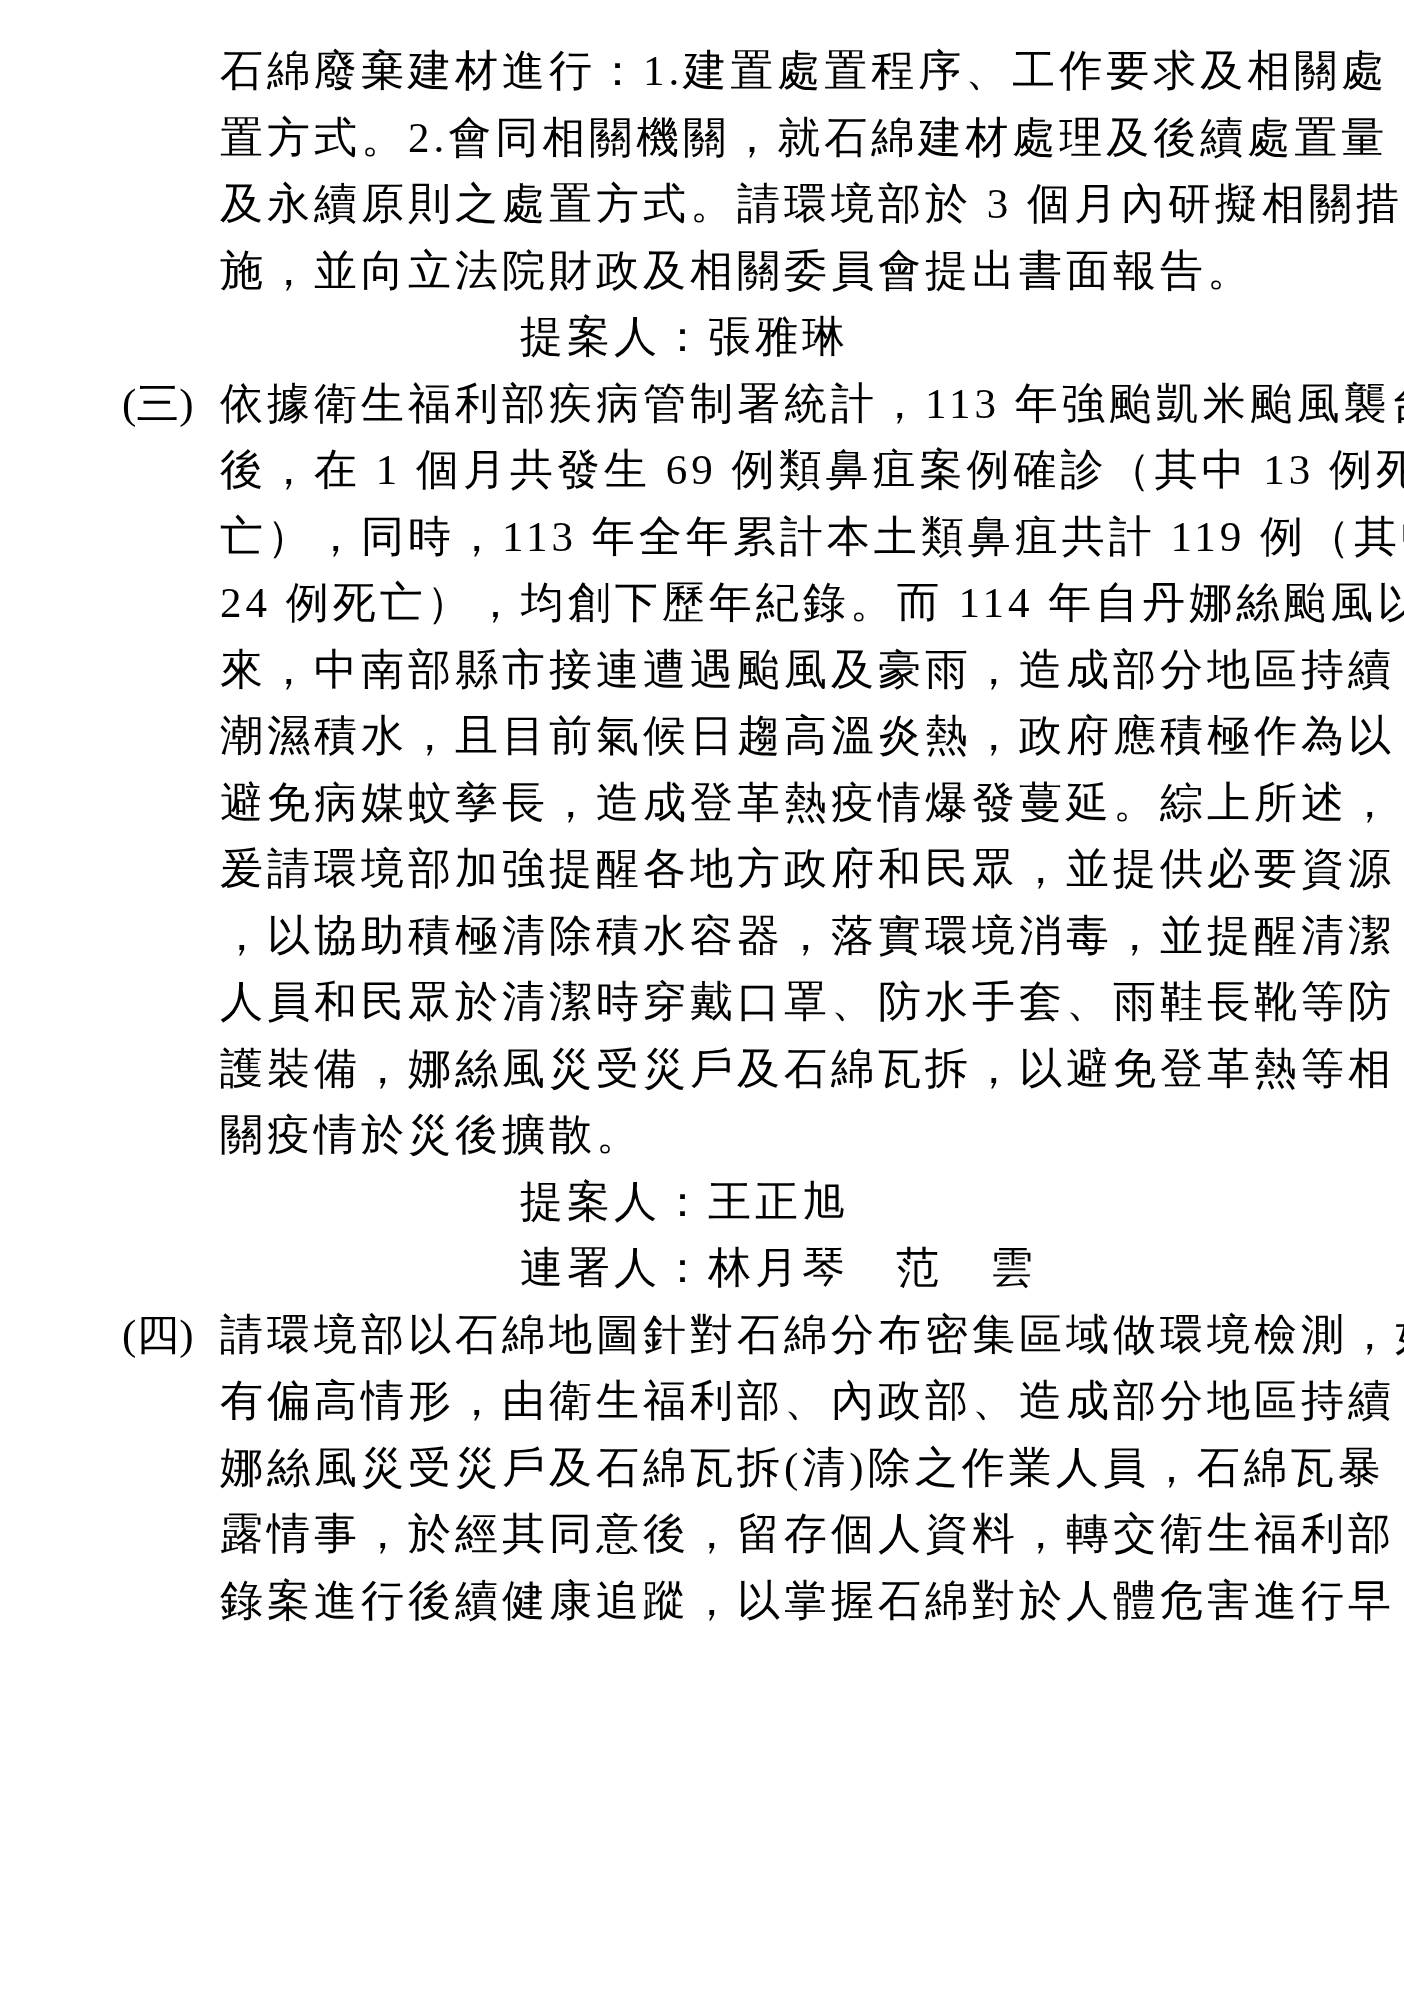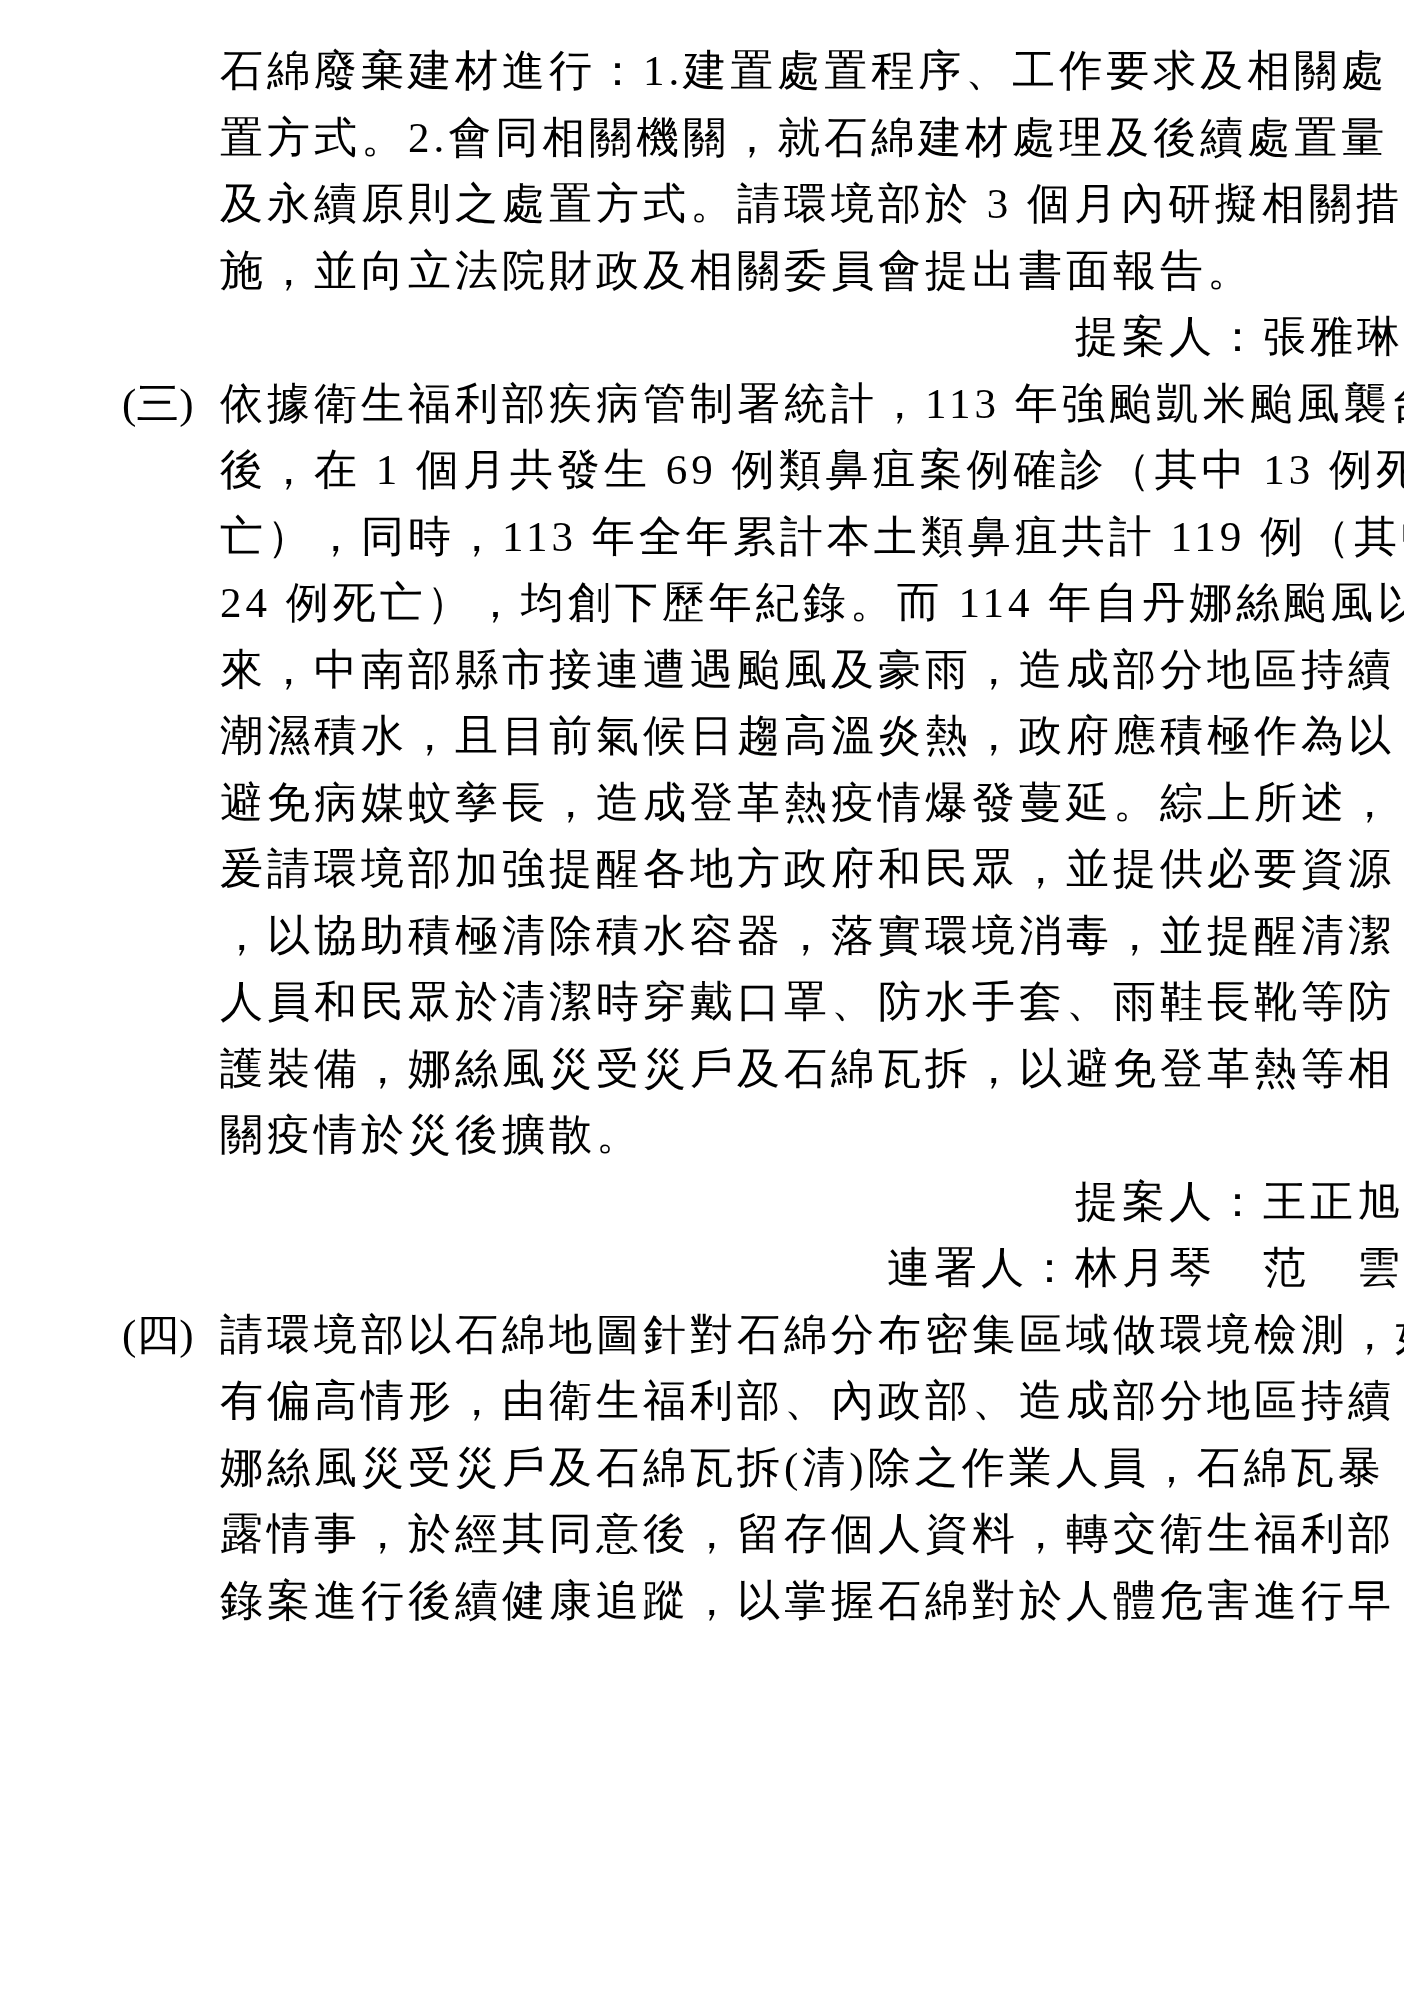--- a/index.html
+++ b/index.html
@@ -48,21 +48,20 @@
     flex: 0 0 98px;
     letter-spacing: 0;
   }
   .item .text {
     flex: 1 1 auto;
     width: 1148px;
   }
   
   .sig {
     margin-left: 520px;
-    text-align: right;
   }
 </style>
 </head>
 <body>
 
 <div class="page">
 
   <div class="line cont j">石綿廢棄建材進行：1.建置處置程序、工作要求及相關處</div>
   <div class="line cont j">置方式。2.會同相關機關，就石綿建材處理及後續處置量</div>
   <div class="line cont j">及永續原則之處置方式。請環境部於 3 個月內研擬相關措</div>

